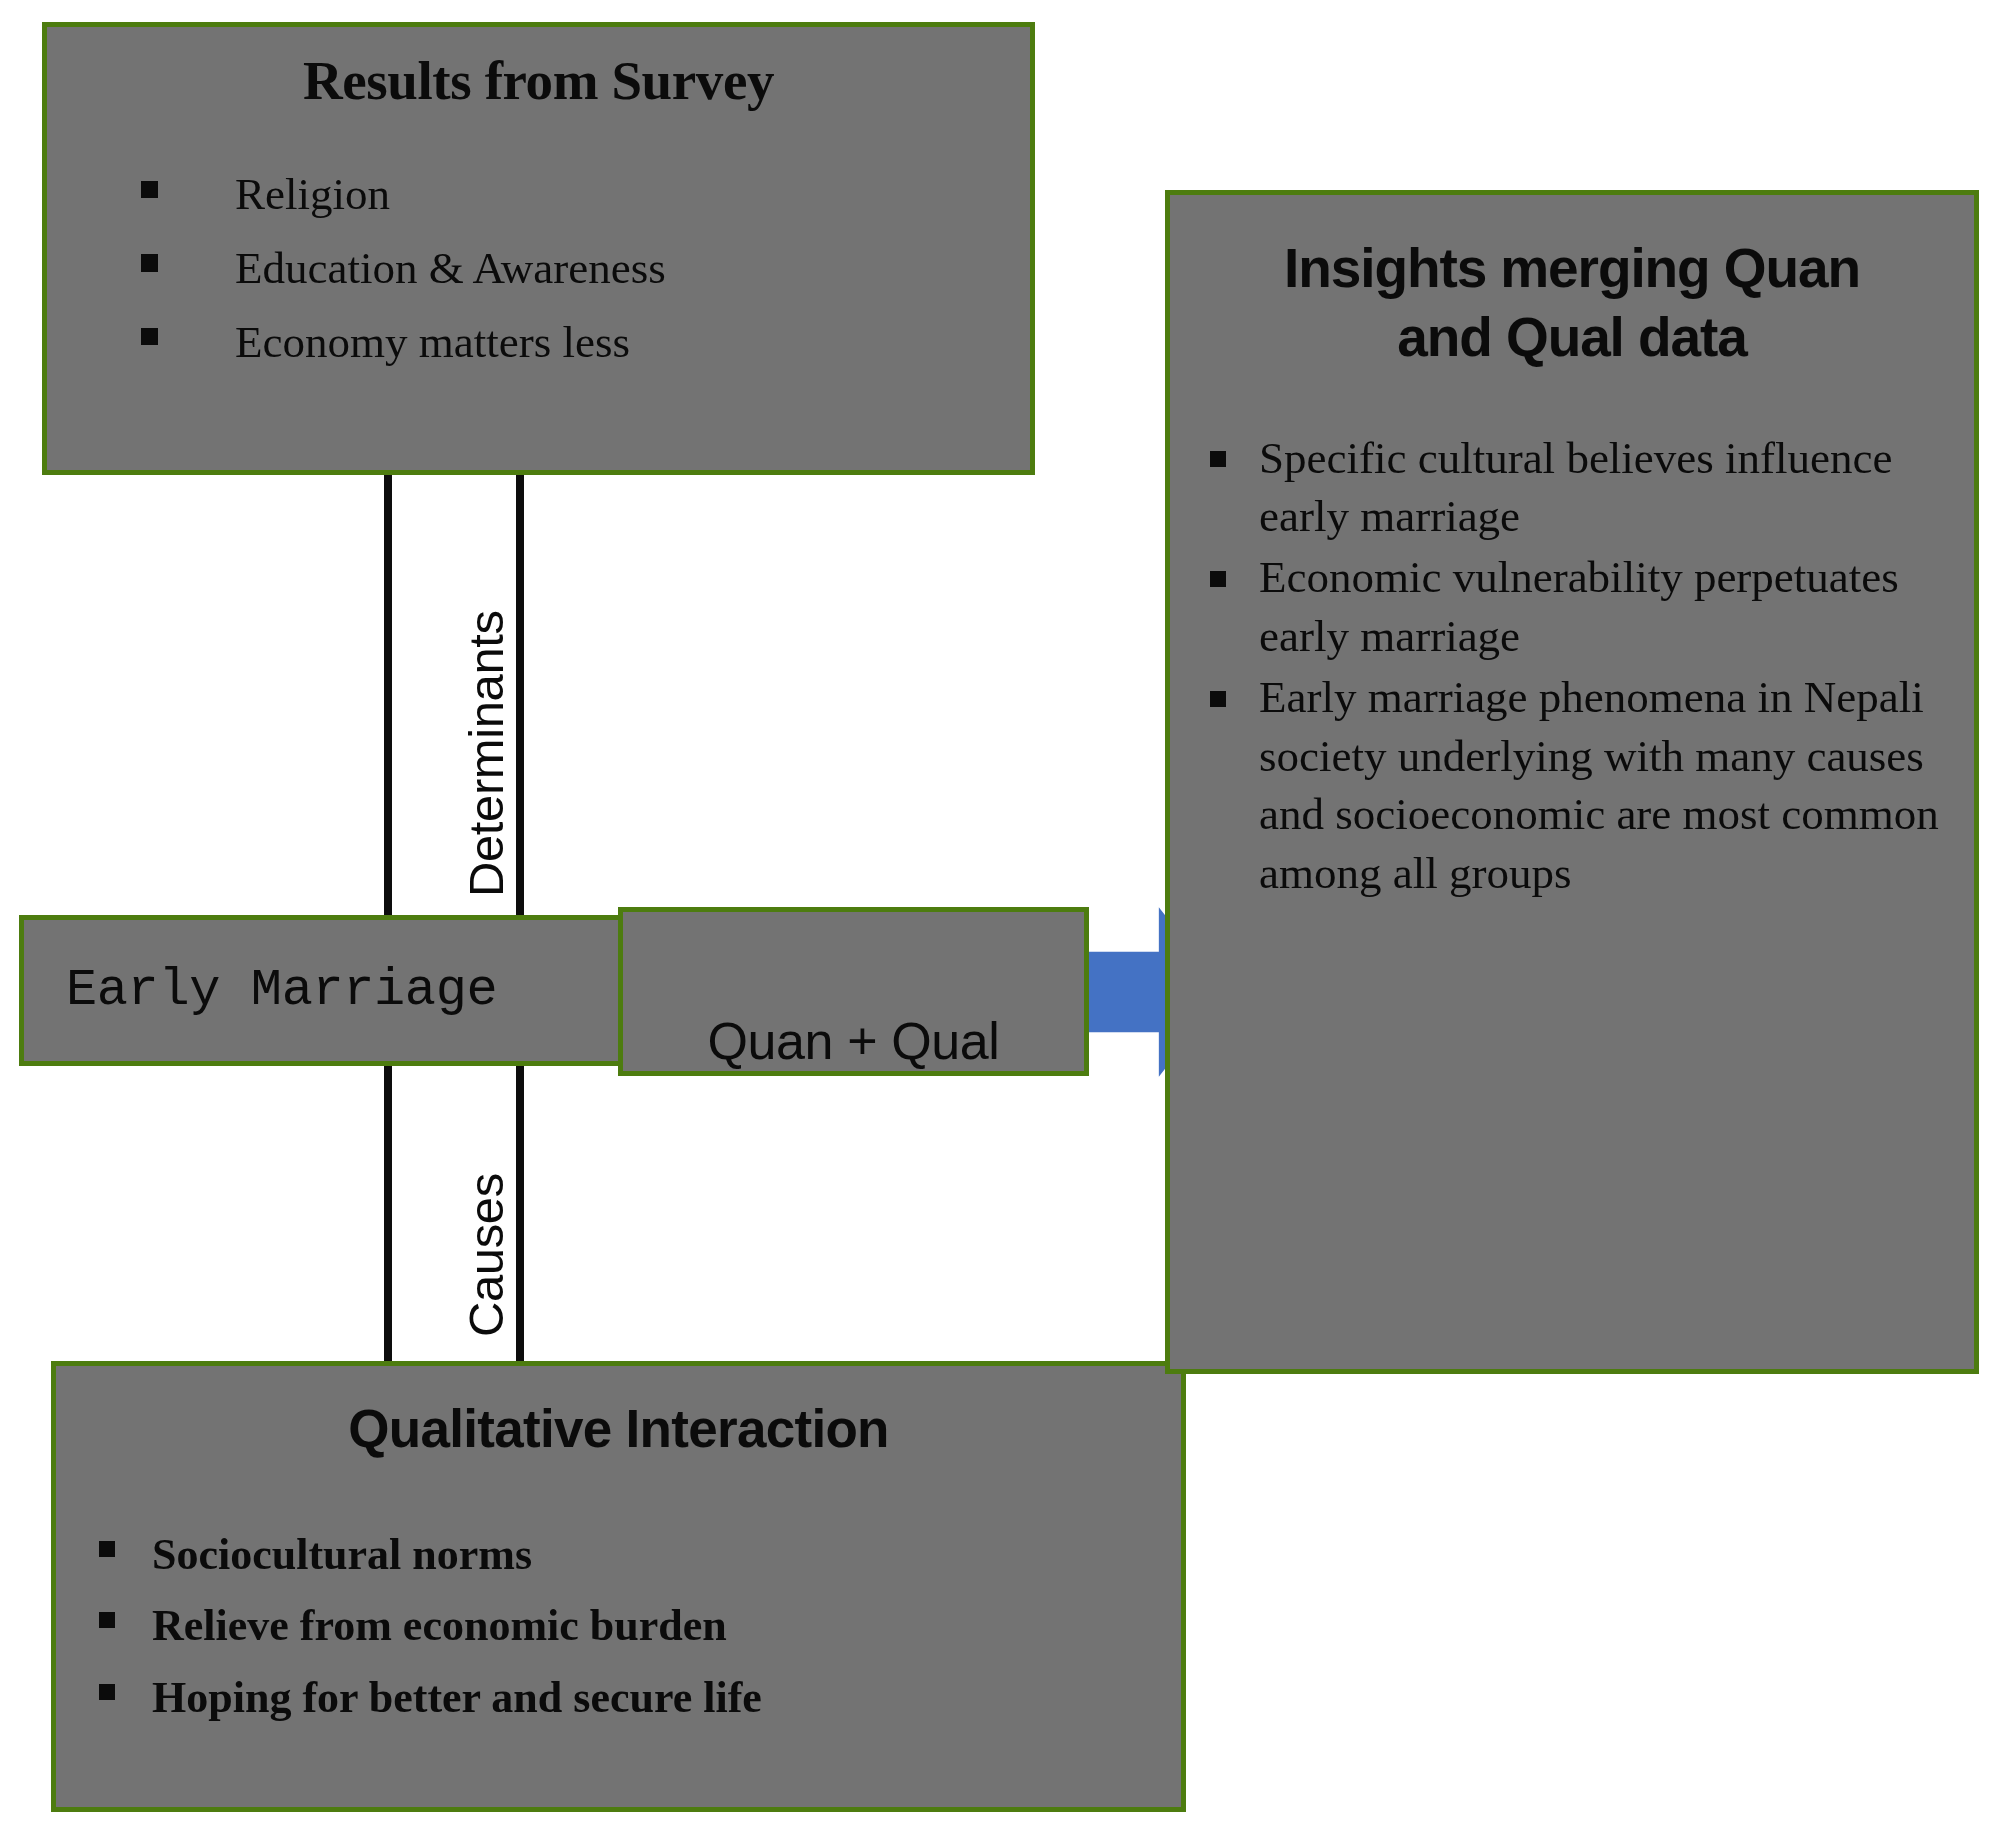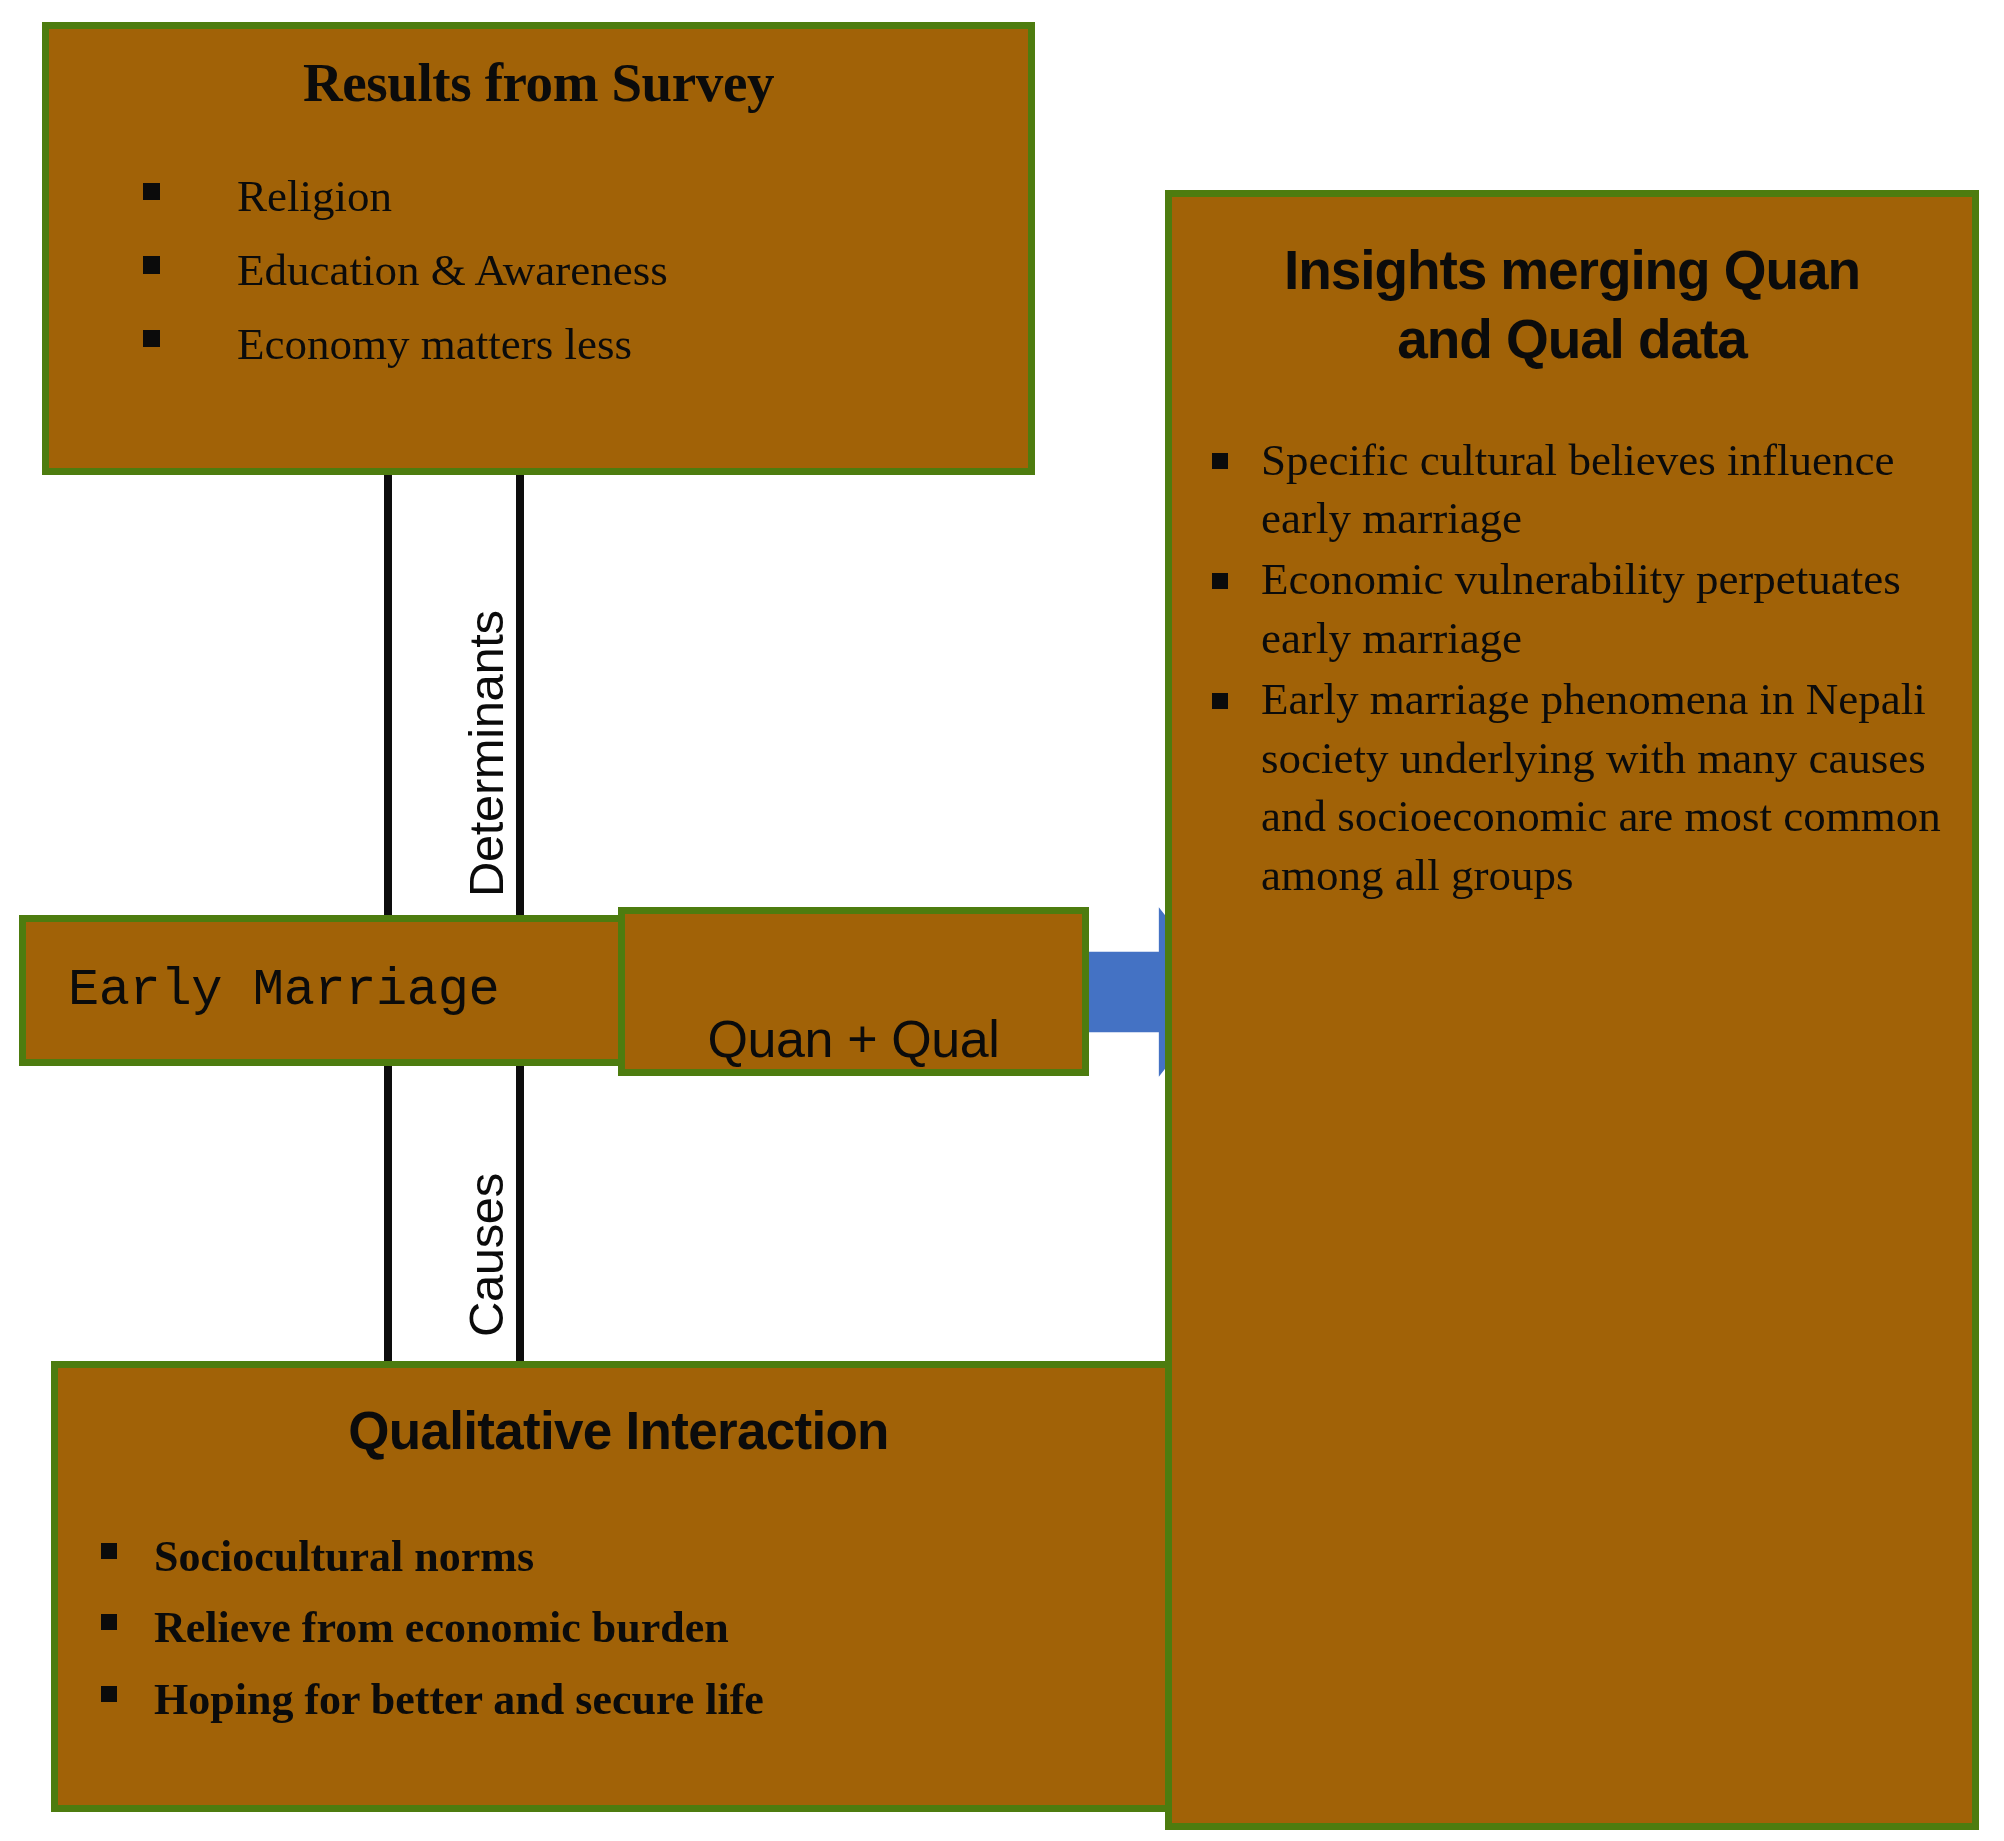--- a/index.html
+++ b/index.html
@@ -14,22 +14,22 @@
     height: 1841px;
     background: #ffffff;
     overflow: hidden;
     font-family: "Liberation Serif", "DejaVu Serif", serif;
   }
 
   
   .box {
     position: absolute;
     box-sizing: border-box;
-    background: #a16207;
-    border: 7px solid #4d7c0f;
+    background: #737373;
+    border: 5px solid #4d7c0f;
   }
 
   
   .rail {
     position: absolute;
     background: #0d0d0d;
     z-index: 1;
   }
   .rail-col {
     position: absolute;
@@ -184,21 +184,21 @@
     width: 151px;
     height: 170px;
     z-index: 5;
   }
 
   
   #box-insights {
     left: 1165px;
     top: 190px;
     width: 814px;
-    height: 1640px;
+    height: 1184px;
     z-index: 6;
   }
   #box-insights .box-title {
     margin: 39px 62px 0 62px;
     text-align: center;
     font-family: "Liberation Sans", "DejaVu Sans", sans-serif;
     font-weight: bold;
     font-size: 55px;
     line-height: 1.26;
     color: #0b0b0b;

